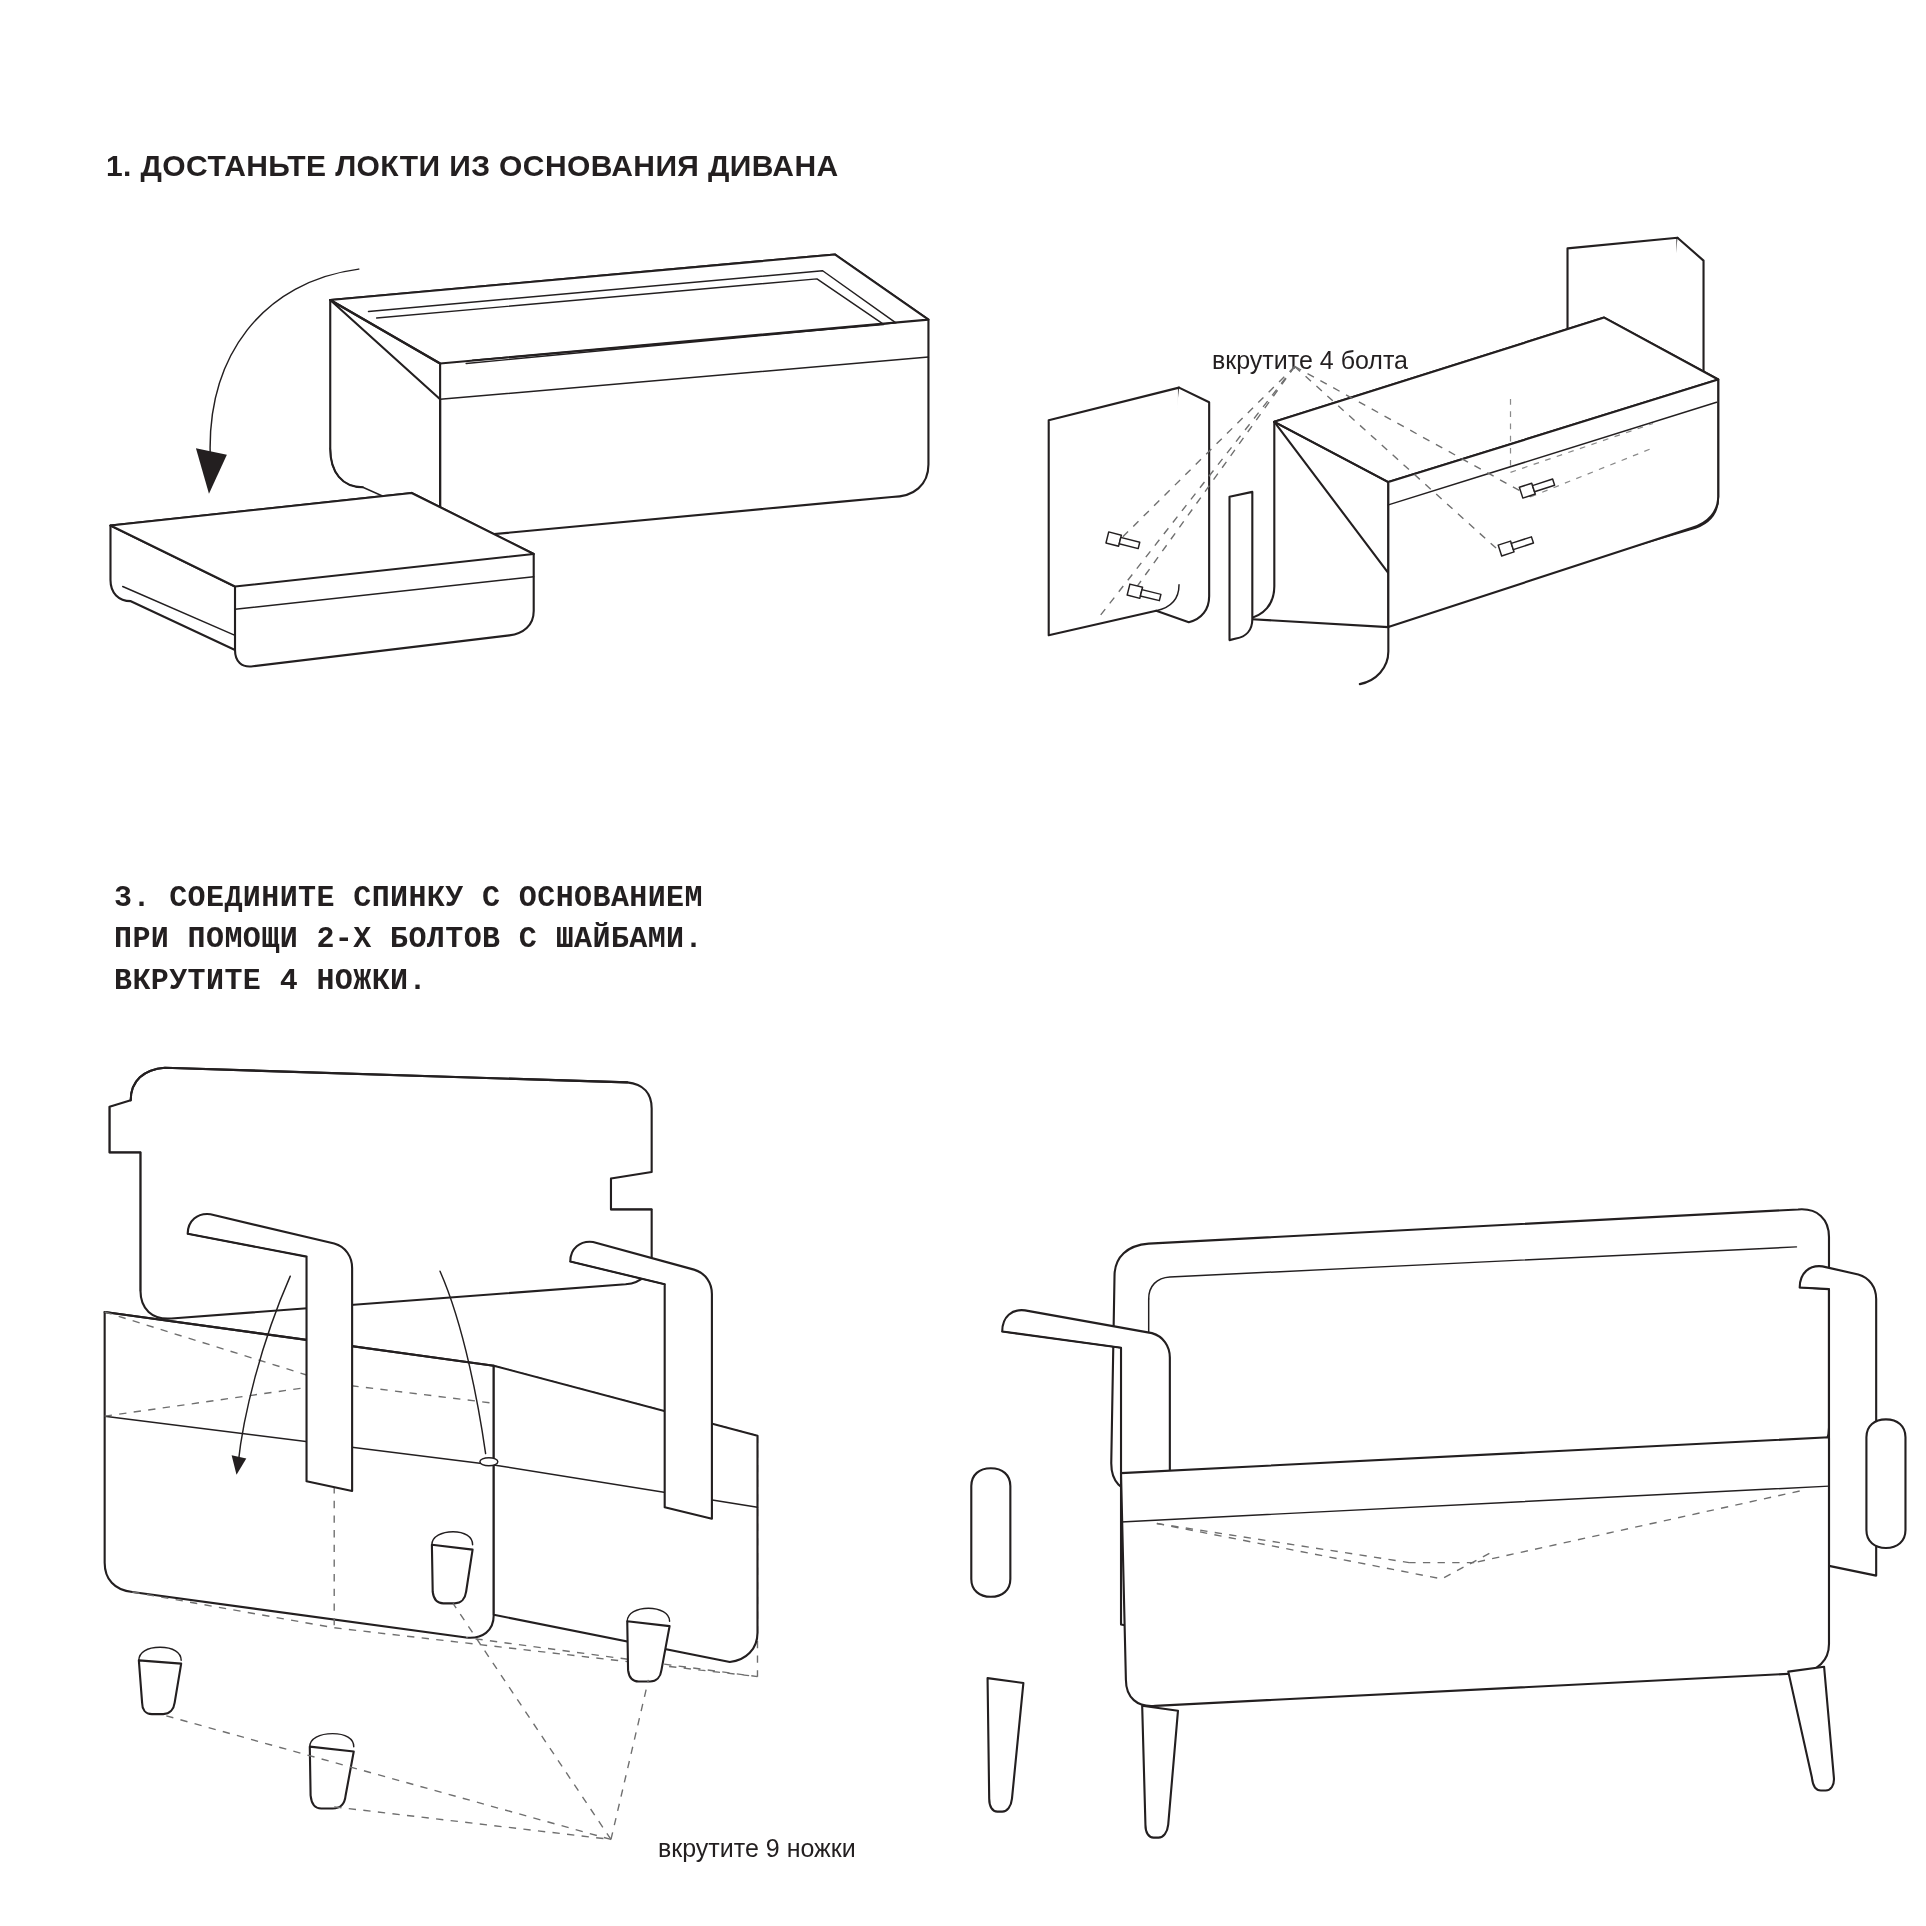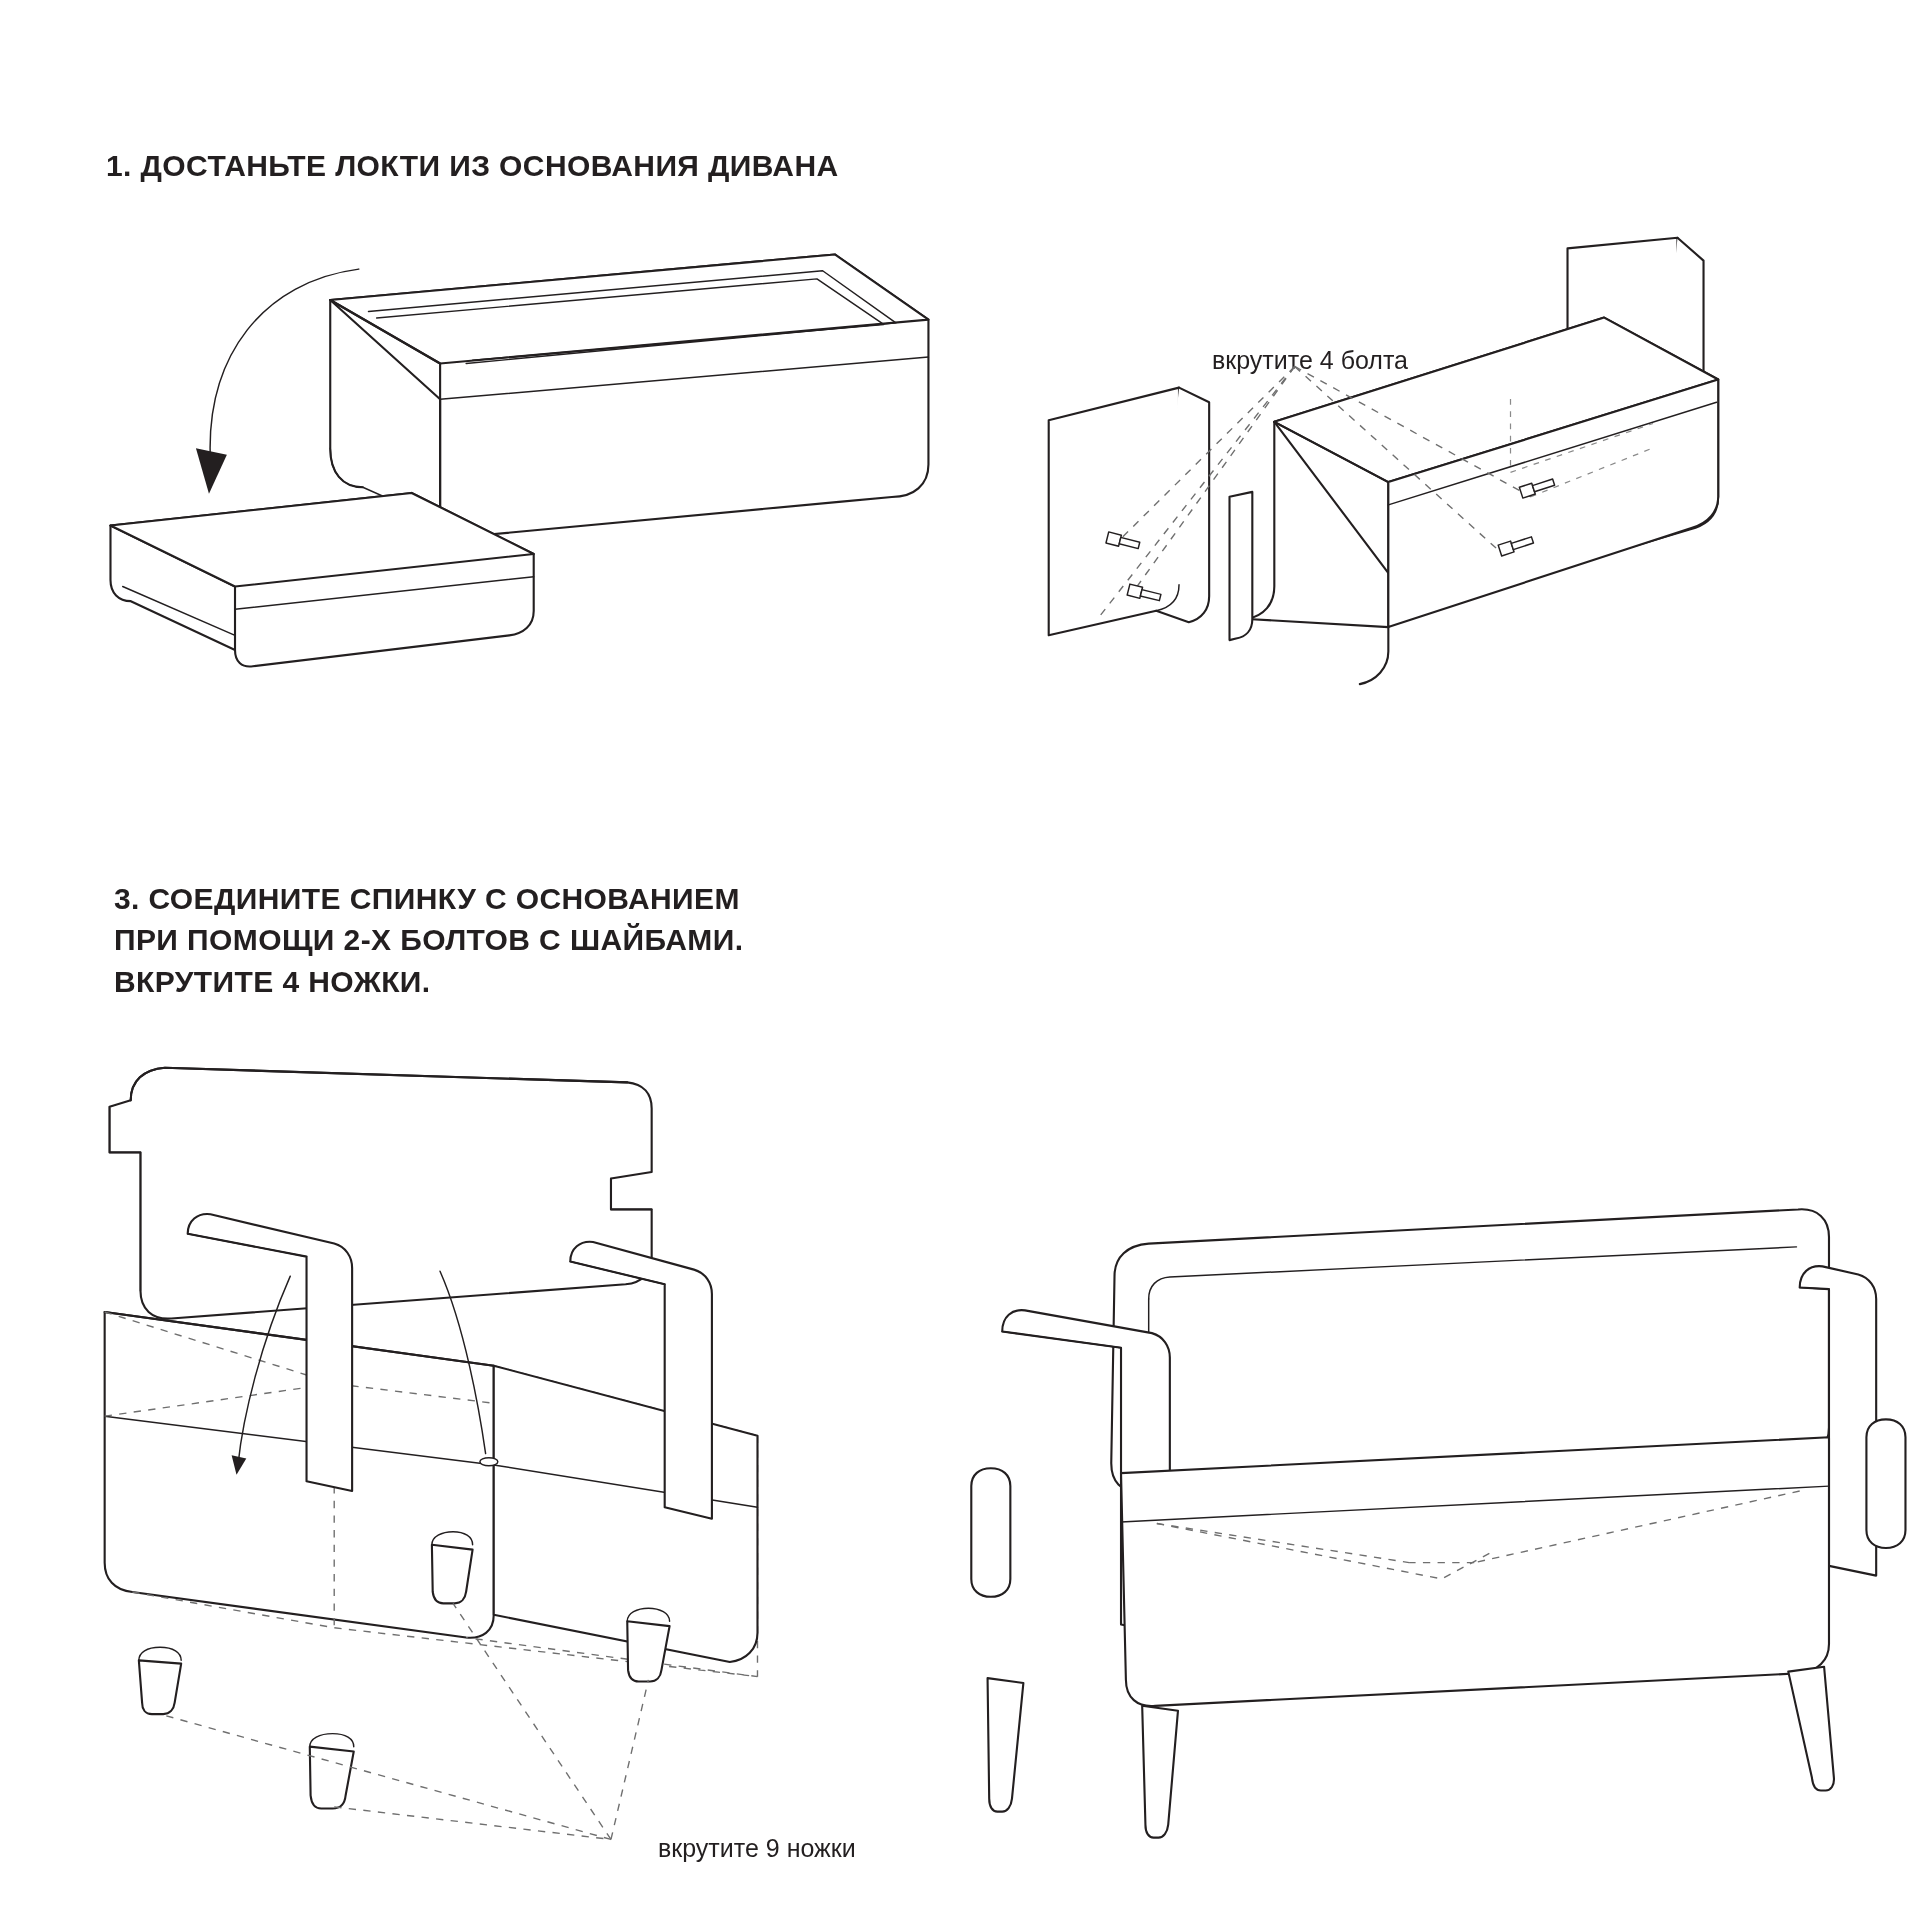--- a/index.html
+++ b/index.html
@@ -143,21 +143,21 @@
           <rect class="ln-t fillw" x="16" y="-4" width="24" height="8"></rect>
         </g>
         <g transform="translate(116,444) rotate(14)">
           <rect class="ln-t fillw" x="0" y="-7" width="16" height="14"></rect>
           <rect class="ln-t fillw" x="16" y="-4" width="24" height="8"></rect>
         </g>
       </g>
     </svg>
   </div>
 
-  <div class="step-title" style="left:114px; top:878px; width:896px;">3. СОЕДИНИТЕ СПИНКУ С ОСНОВАНИЕМ
+  <div class="step-title" style="left:114px; top:878px; width:896px;font-family:Liberation Mono, monospace;">3. СОЕДИНИТЕ СПИНКУ С ОСНОВАНИЕМ
 ПРИ ПОМОЩИ 2-Х БОЛТОВ С ШАЙБАМИ.
 ВКРУТИТЕ 4 НОЖКИ.</div>
 
   <div class="callout" style="left:238px; top:1238px;">вкрутите 2 болта</div>
 
   <div class="callout" style="left:658px; top:1834px;">вкрутите 9 ножки</div>
 
   <div class="fig" style="left:90px; top:1058px; width:871px; height:814px;">
     <svg width="871" height="814" viewBox="0 0 1070 1000">
 

